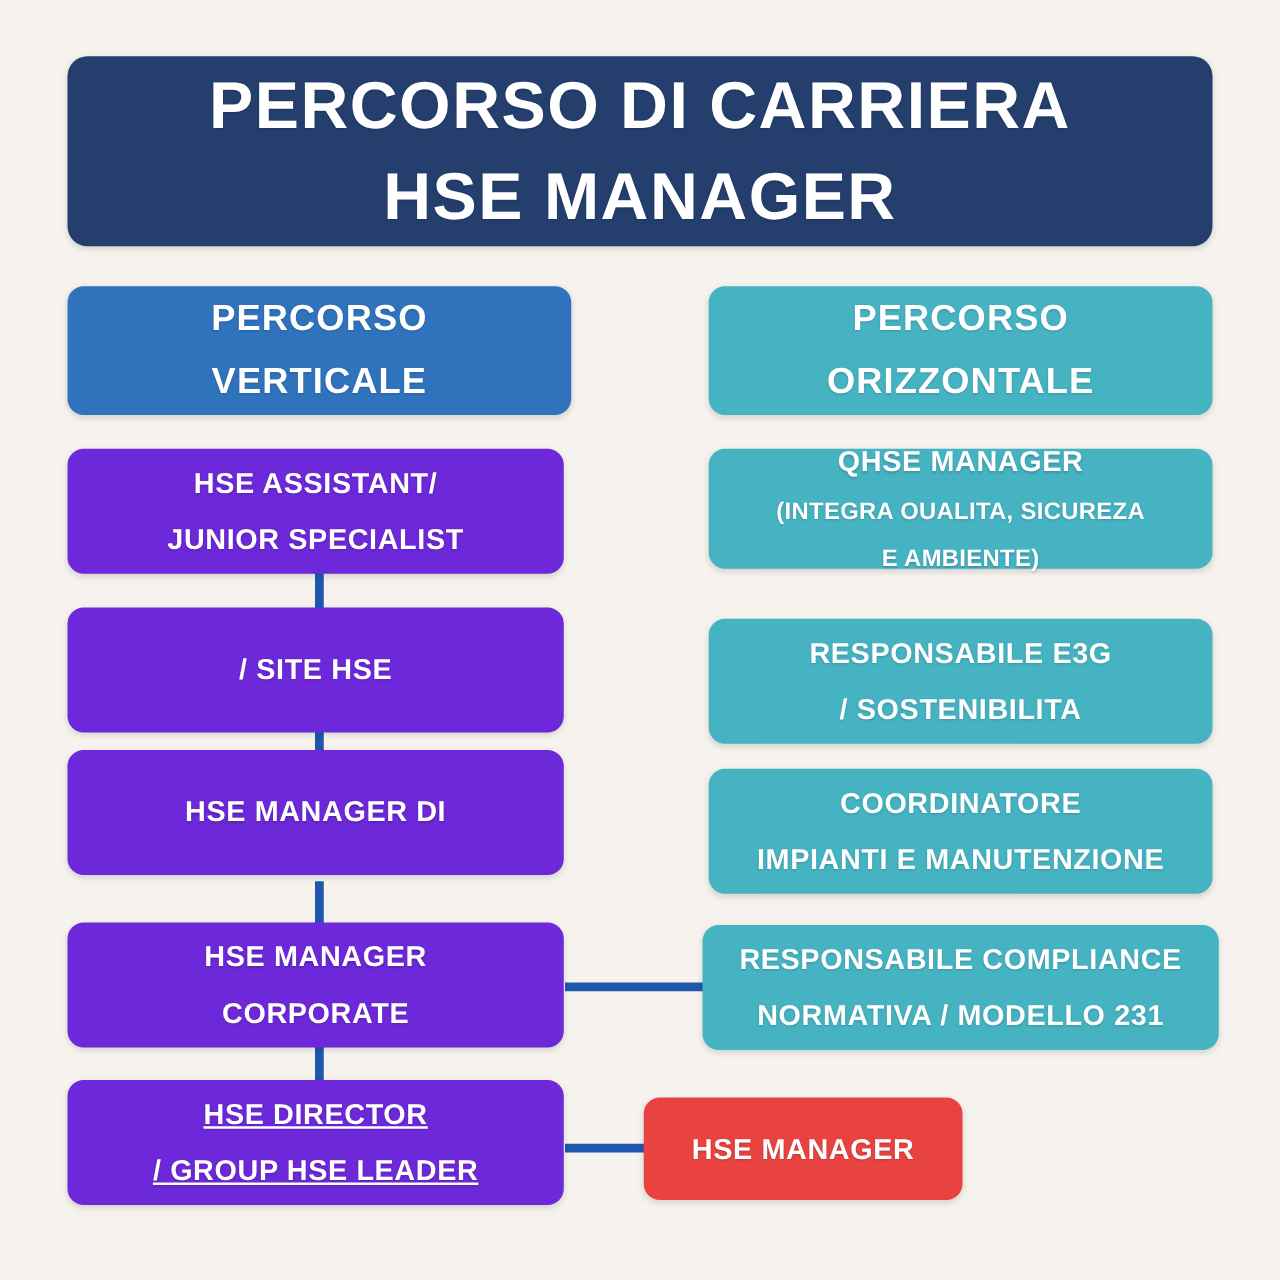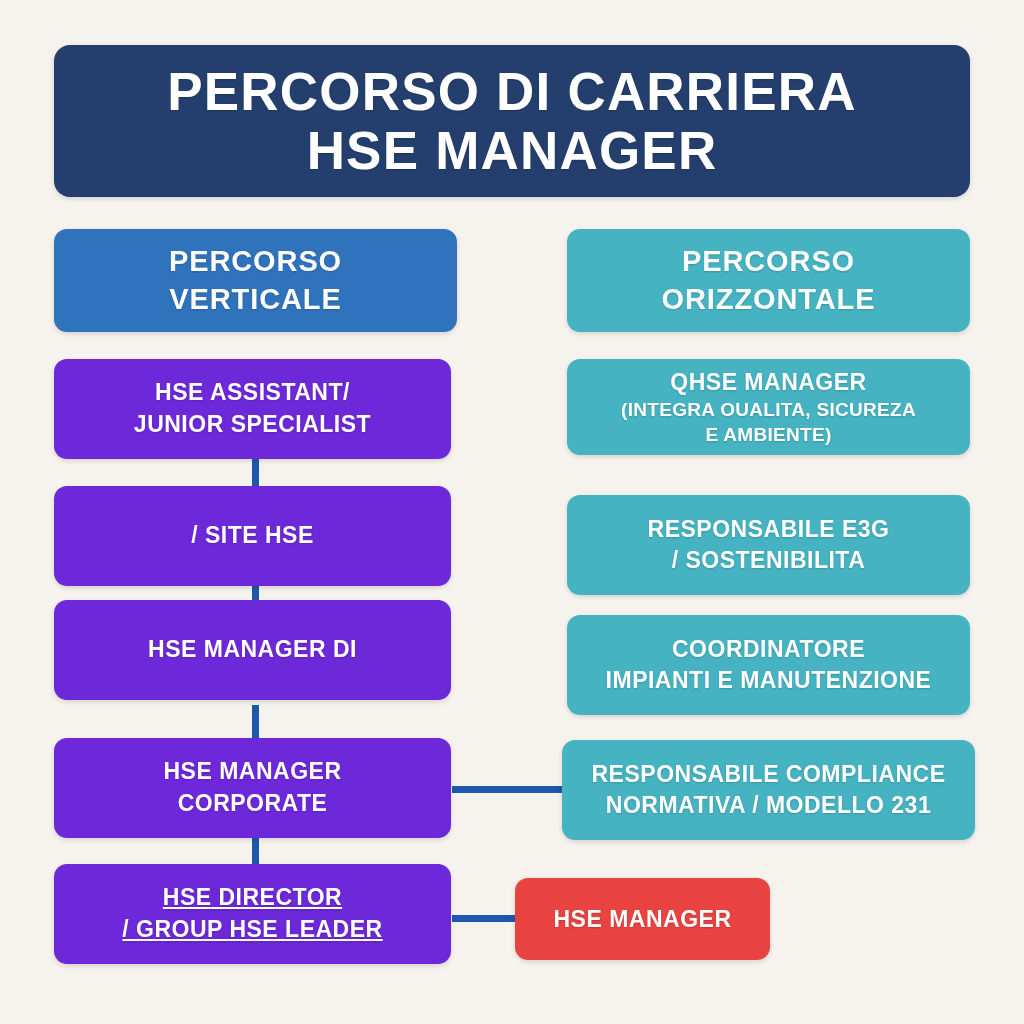--- a/index.html
+++ b/index.html
@@ -26,20 +26,21 @@
     flex-direction: column;
     align-items: center;
     justify-content: center;
     text-align: center;
     color: #ffffff;
     font-weight: bold;
     letter-spacing: 0.4px;
     text-shadow: 0 1px 2px rgba(0,0,0,0.18);
     box-shadow: 0 2px 5px rgba(0,0,0,0.13);
     z-index: 3;
+    gap: 13px;
   }
 
   
   .title-banner {
     left: 54px;
     top: 45px;
     width: 916px;
     height: 152px;
     background: #243f6e;
     border-radius: 16px;

